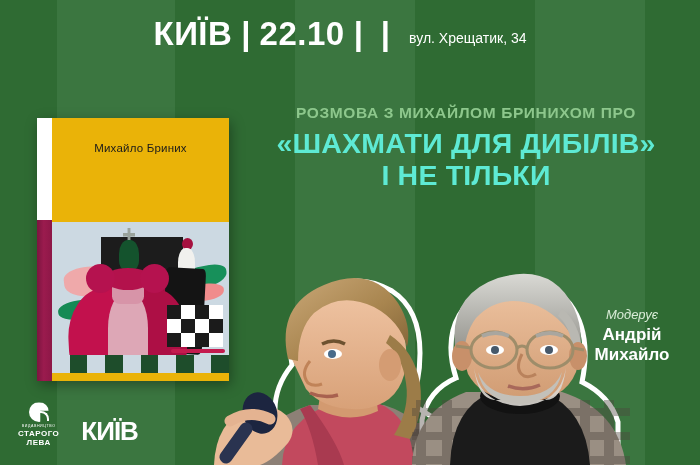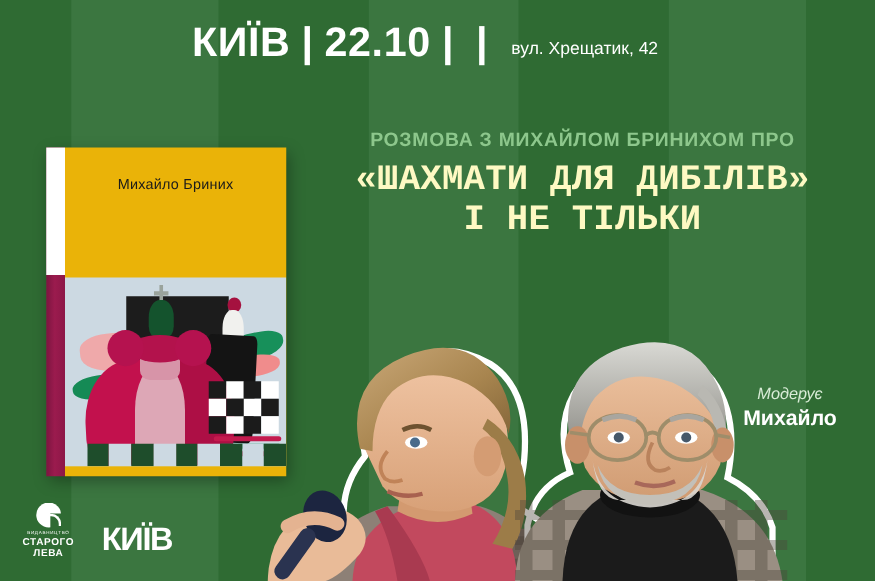--- a/index.html
+++ b/index.html
@@ -87,27 +87,26 @@
   .hl-kicker {
     color: #8dc78c;
     font-size: 15.5px;
     font-weight: 700;
     letter-spacing: 0.6px;
     text-transform: uppercase;
     line-height: 1.1;
     margin-bottom: 7px;
   }
   .hl-main {
-    color: #fef9c3;
+    color: #5eead4;
     font-size: 28.5px;
     font-weight: 700;
     letter-spacing: 0.2px;
     text-transform: uppercase;
     line-height: 1.12;
-    font-family: Liberation Mono, monospace;
   }
   .hl-main .l2 {
     display: block;
   }
 
   
   .moderator {
     position: absolute;
     right: 14px;
     top: 308px;
@@ -466,21 +465,21 @@
     <div class="stripe" style="left:645px;width:55px;background:#2f6b33;"></div>
   </div>
 
   <div class="topbar">
     <div class="topbar-inner">
       <span class="tb-big">КИЇВ</span>
       <span class="tb-sep">|</span>
       <span class="tb-big">22.10</span>
       <span class="tb-sep">|</span>
       <span class="tb-sep">|</span>
-      <span class="tb-small">вул. Хрещатик, 42</span>
+      <span class="tb-small">вул. Хрещатик, 34</span>
     </div>
   </div>
 
   <div class="headline">
     <div class="hl-kicker">РОЗМОВА З МИХАЙЛОМ БРИНИХОМ ПРО</div>
     <div class="hl-main">
       <span class="l1">«ШАХМАТИ ДЛЯ ДИБІЛІВ»</span>
       <span class="l2">І НЕ ТІЛЬКИ</span>
     </div>
   </div>
@@ -666,20 +665,21 @@
     <circle cx="137" cy="100" r="4" fill="#46586a"></circle>
     <path d="M70 86 Q84 80 97 86" stroke="#a9a69f" stroke-width="4" fill="none"></path>
     <path d="M124 86 Q138 80 151 86" stroke="#a9a69f" stroke-width="4" fill="none"></path>
 
     <path d="M110 104 Q102 120 112 126 Q118 128 124 124" stroke="#b9825c" stroke-width="3" fill="none"></path>
     <path d="M96 136 Q112 142 128 135" stroke="#a8685a" stroke-width="3.5" fill="none"></path>
   </svg>
 
   <div class="moderator">
     <div class="mod-label">Модерує</div>
+    <div class="mod-name">Андрій</div>
     <div class="mod-name">Михайло</div>
   </div>
 
   <div class="logos">
     <div class="logo-vsl">
       <div class="lion">
         <span class="body"></span>
           <span class="tail"></span>
       </div>
       <div class="vsl-top">видавництво</div>

